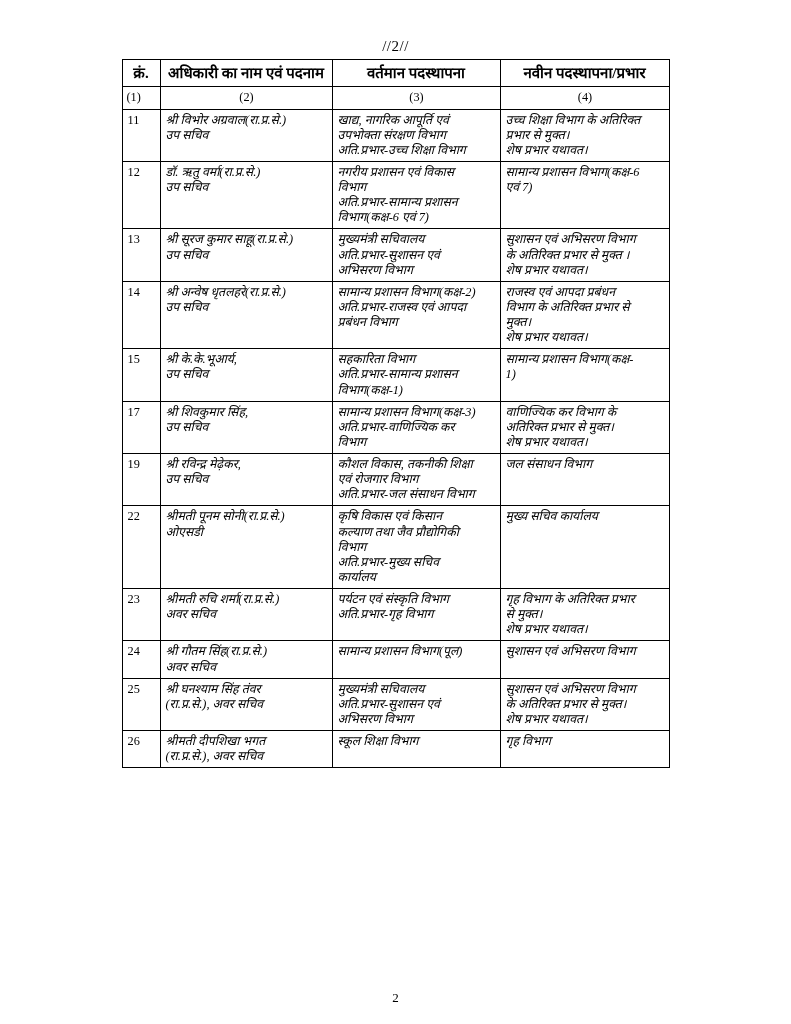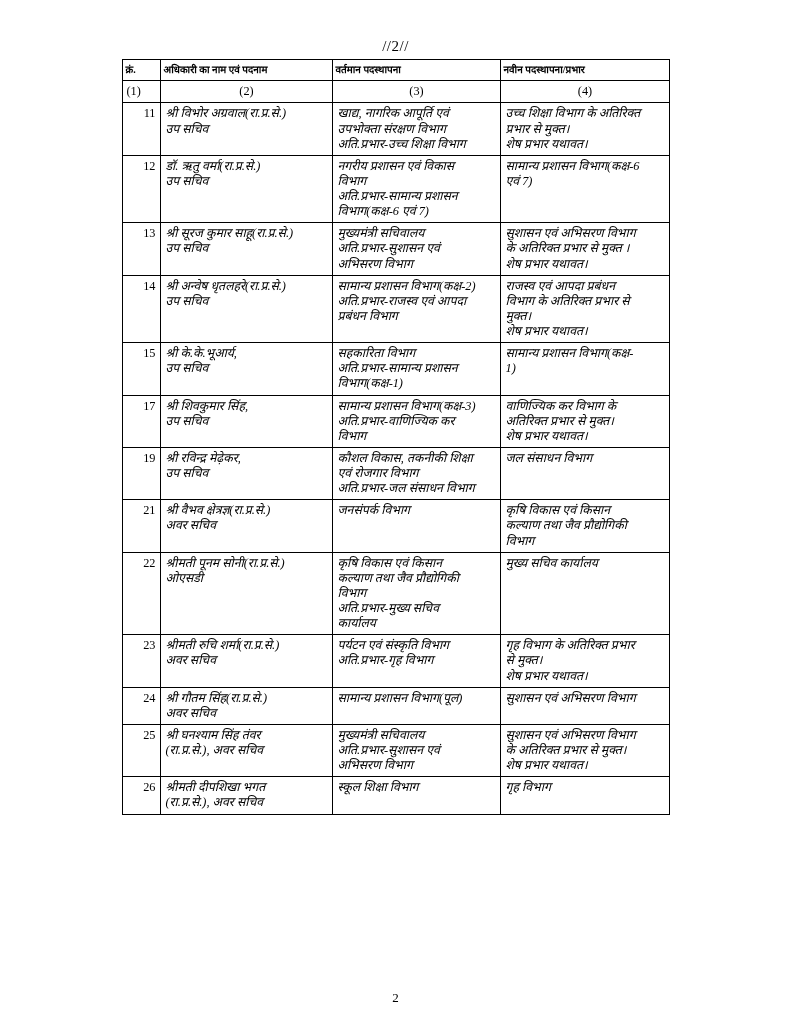--- a/index.html
+++ b/index.html
@@ -41,32 +41,32 @@
   table.doc td, table.doc th {
     border: 1px solid #000000;
     vertical-align: top;
     padding: 3px 4px 3px 5px;
     font-size: 12.3px;
     line-height: 1.23;
     font-family: "Liberation Serif", "DejaVu Serif", serif;
     font-weight: normal;
   }
   table.doc th {
-    text-align: left;
+    text-align: center;
     font-weight: bold;
-    font-size: 10px;
+    font-size: 15px;
     padding: 4px 3px;
     vertical-align: middle;
   }
   col.c-sn { width: 38px; }
   col.c-name { width: 172px; }
   col.c-cur { width: 168px; }
   col.c-new { width: 169px; }
   td.sn {
-    text-align: right;
+    text-align: left;
     vertical-align: middle;
     font-size: 12.5px;
   }
   td.numrow {
     text-align: center;
     vertical-align: middle;
     font-size: 12px;
     padding: 1px 2px;
   }
   td.numrow.left {
@@ -244,37 +244,20 @@
               <span class="cellline">कौशल विकास, तकनीकी शिक्षा</span>
               <span class="cellline">एवं रोजगार विभाग</span>
               <span class="cellline">अति.प्रभार-जल संसाधन विभाग</span>
             </td>
             <td class="mid">
               <span class="cellline">जल संसाधन विभाग</span>
             </td>
           </tr>
           <tr>
             <td class="sn">
-              <span class="cellline">21</span>
-            </td>
-            <td class="mid">
-              <span class="cellline">श्री वैभव क्षेत्रज्ञ(रा.प्र.से.)</span>
-              <span class="cellline">अवर सचिव</span>
-            </td>
-            <td class="mid">
-              <span class="cellline">जनसंपर्क विभाग</span>
-            </td>
-            <td class="mid">
-              <span class="cellline">कृषि विकास एवं किसान</span>
-              <span class="cellline">कल्याण तथा जैव प्रौद्योगिकी</span>
-              <span class="cellline">विभाग</span>
-            </td>
-          </tr>
-          <tr>
-            <td class="sn">
               <span class="cellline">22</span>
             </td>
             <td class="mid">
               <span class="cellline">श्रीमती पूनम सोनी(रा.प्र.से.)</span>
               <span class="cellline">ओएसडी</span>
             </td>
             <td class="mid">
               <span class="cellline">कृषि विकास एवं किसान</span>
               <span class="cellline">कल्याण तथा जैव प्रौद्योगिकी</span>
               <span class="cellline">विभाग</span>

